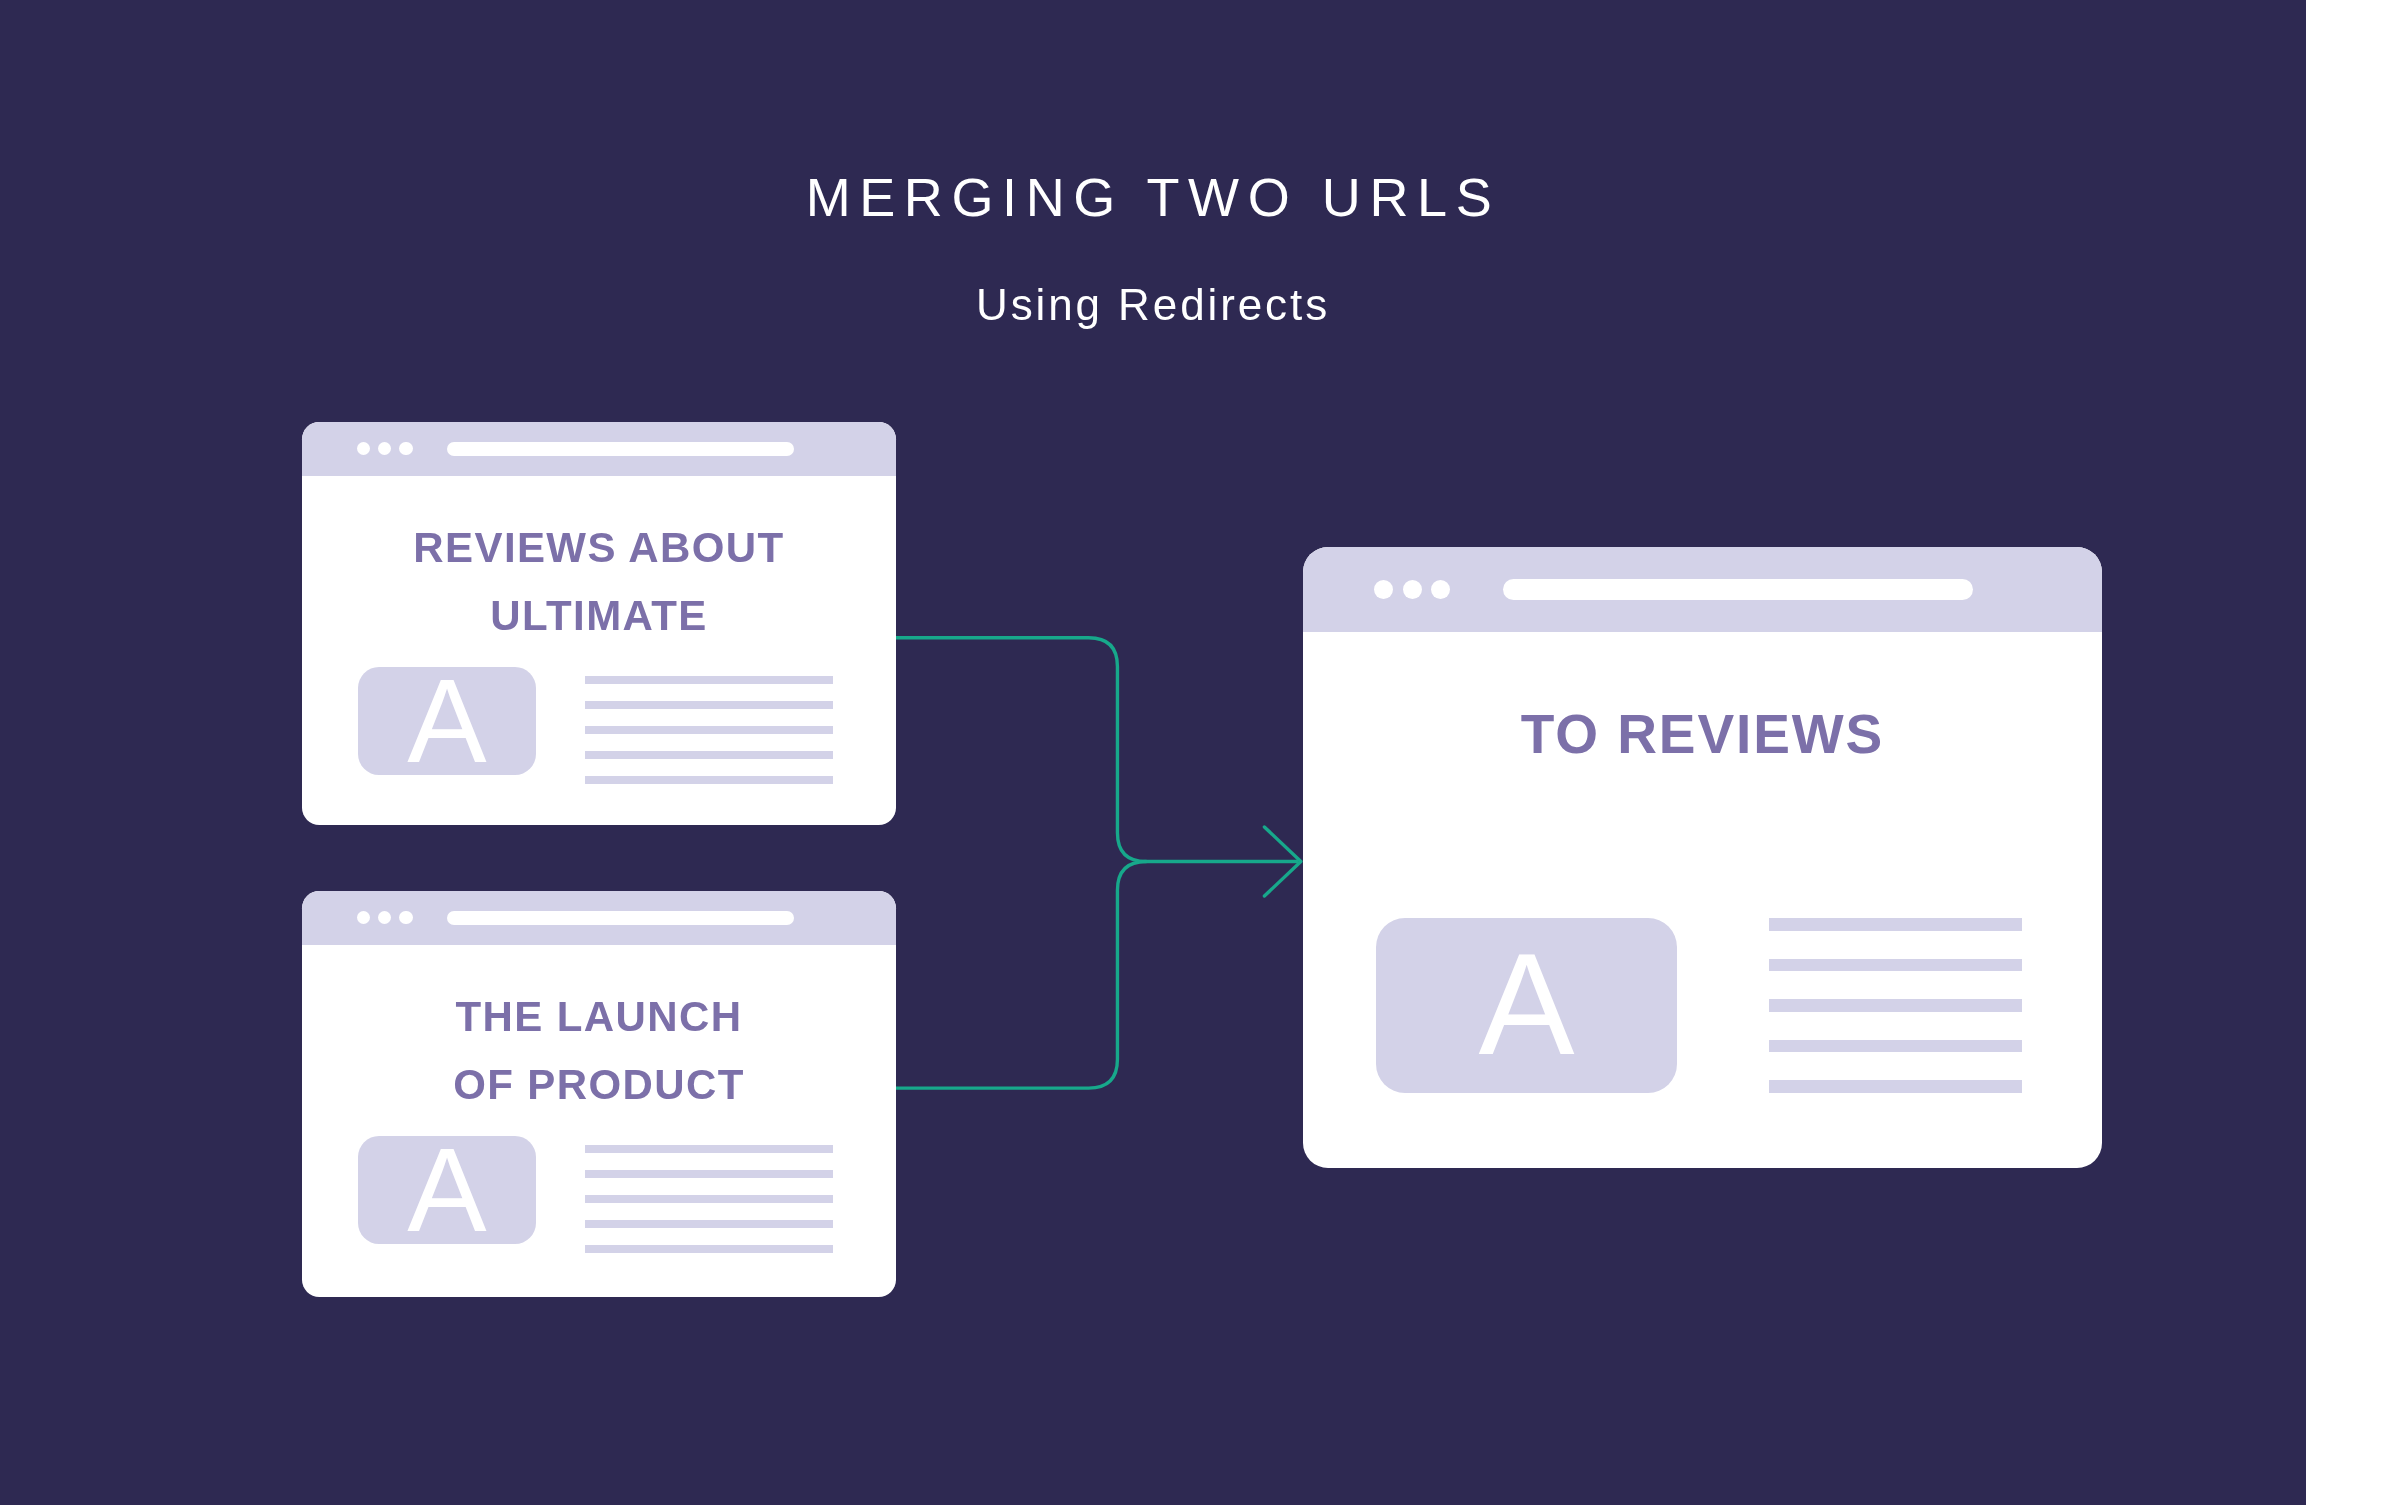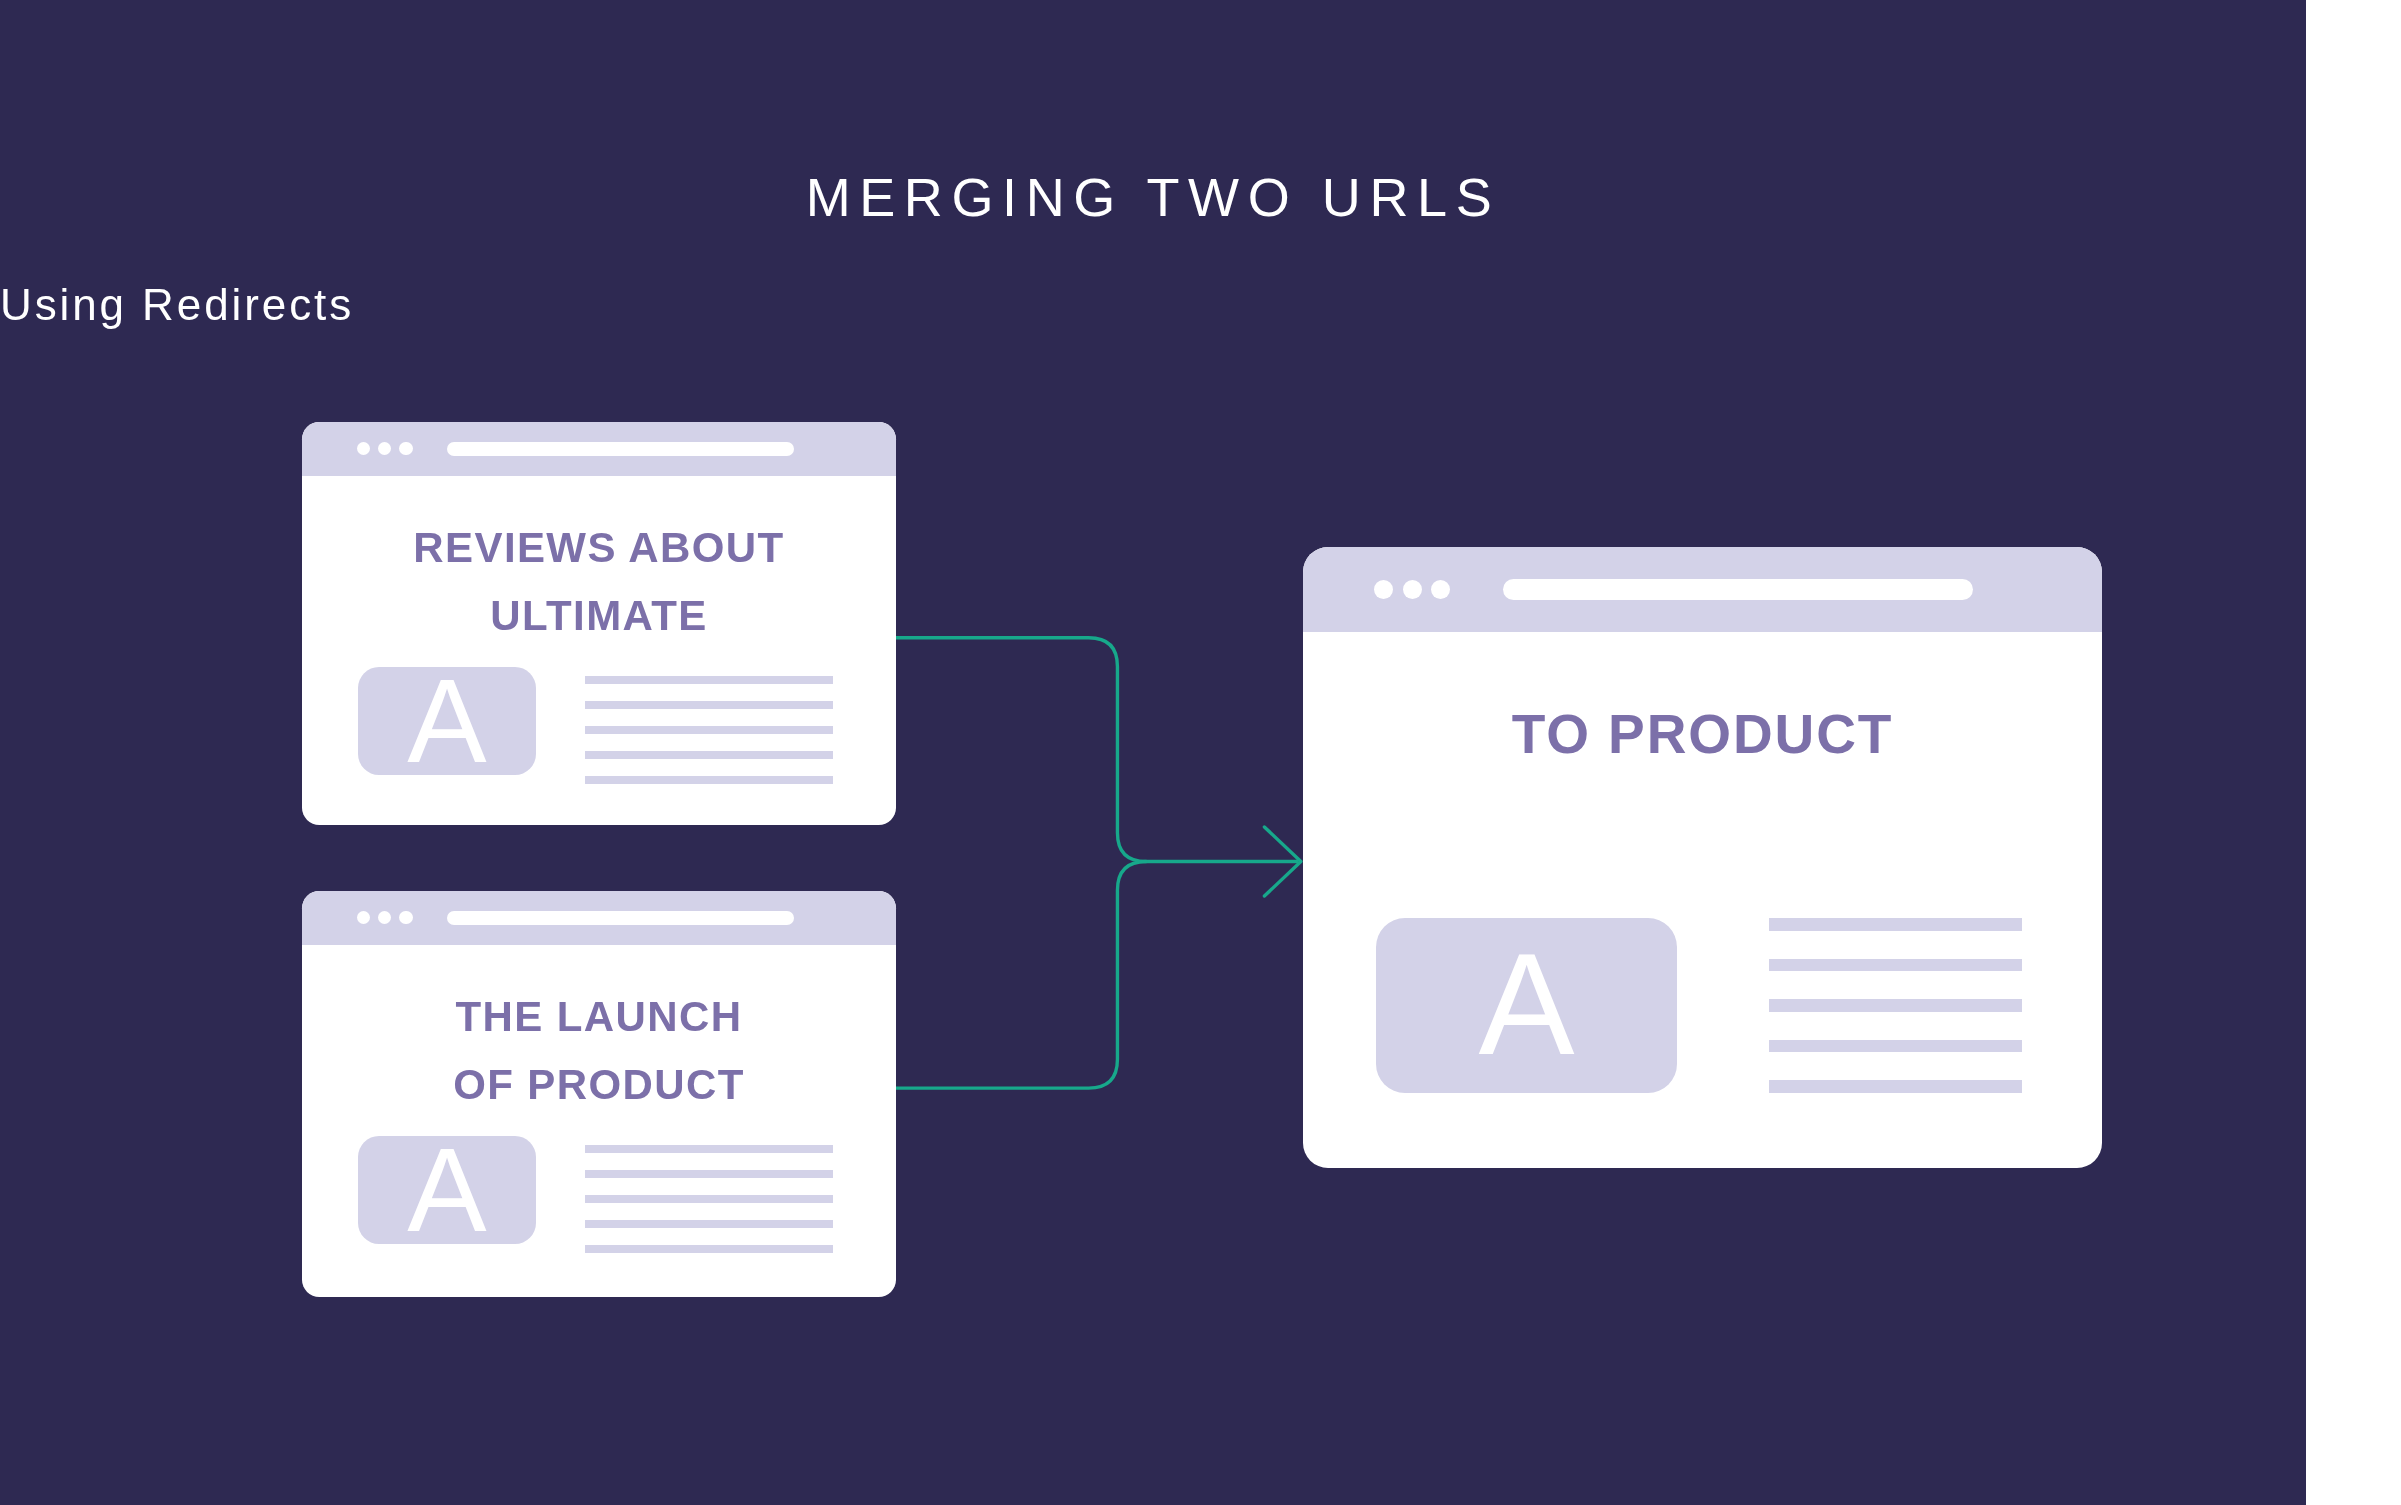--- a/index.html
+++ b/index.html
@@ -22,21 +22,21 @@
 
   
   .title {
     position: absolute; top: 167px; left: 0; width: 100%;
     text-align: center; color: var(--title-white, #fff);
     font-size: 54px; line-height: 61px; font-weight: 400;
     letter-spacing: 8.6px; white-space: nowrap;
   }
   .subtitle {
     position: absolute; top: 281px; left: 0; width: 100%;
-    text-align: left; color: var(--title-white, #fff);
+    text-align: center; color: var(--title-white, #fff);
     font-size: 44px; line-height: 48px; font-weight: 400;
     letter-spacing: 2.9px;
   }
 
   
   .connectors {
     position: absolute; inset: 0; width: 2402px; height: 1505px;
     pointer-events: none;
   }
   .connectors path {
@@ -169,21 +169,21 @@
   <section class="window win-large" id="window-result">
     <div class="window-bar">
       <div class="dots">
         <span class="dot"></span>
         <span class="dot"></span>
         <span class="dot"></span>
       </div>
       <div class="url-bar"></div>
     </div>
     <div class="window-heading">
-      <div>TO PRODUCT</div>
+      <div>TO REVIEWS</div>
     </div>
     <div class="thumb">
       <span>A</span>
     </div>
     <div class="lines">
       <div class="line"></div>
       <div class="line"></div>
       <div class="line"></div>
       <div class="line"></div>
       <div class="line"></div>

